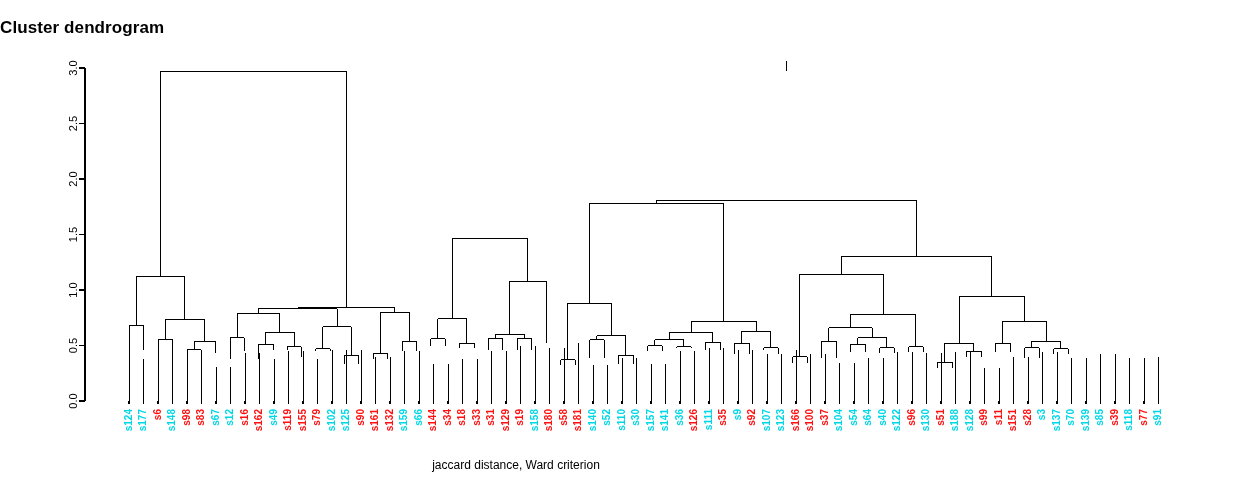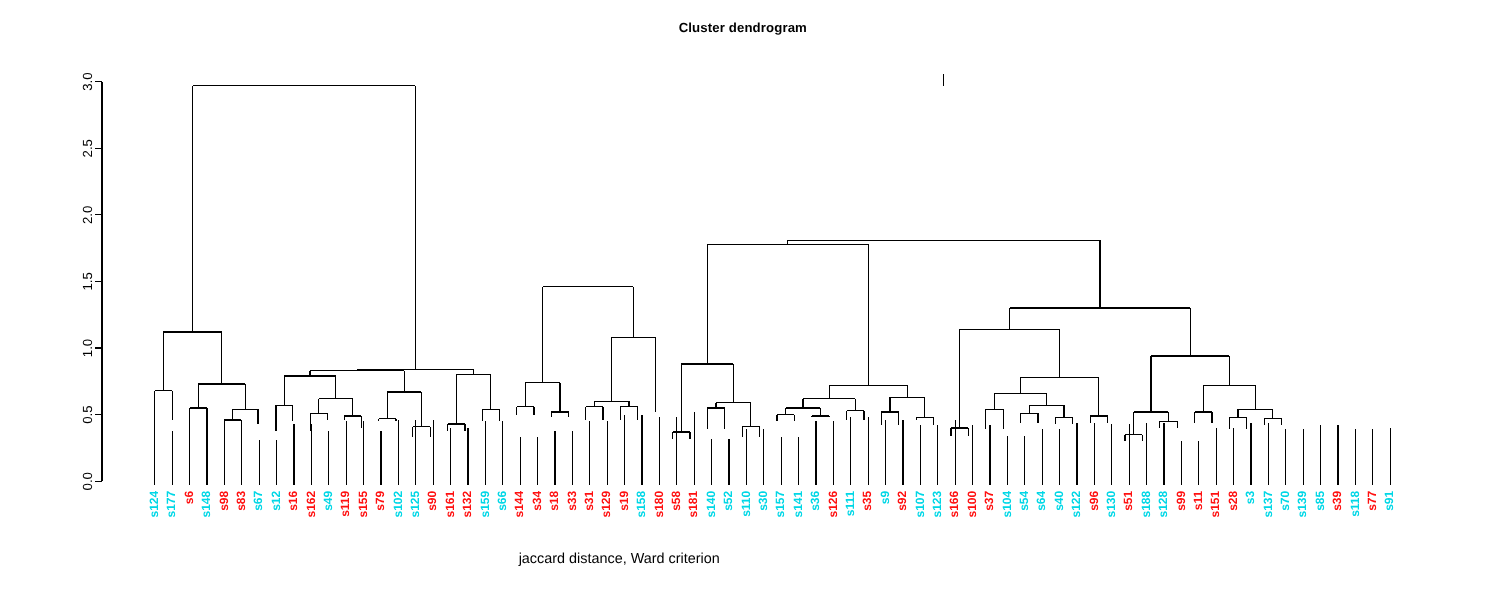--- a/index.html
+++ b/index.html
@@ -20,22 +20,22 @@
     left: 0;
     top: 0;
     width: 1238px;
     height: 500px;
   }
   .plot-title {
     position: absolute;
     left: 0;
     top: 18px;
     width: 1238px;
-    text-align: center;
-    font-size: 11px;
+    text-align: left;
+    font-size: 17px;
     font-weight: bold;
     letter-spacing: 0.1px;
   }
   .plot-xlabel {
     position: absolute;
     left: 0;
     top: 458px;
     width: 1032px;
     text-align: center;
     font-size: 12px;

